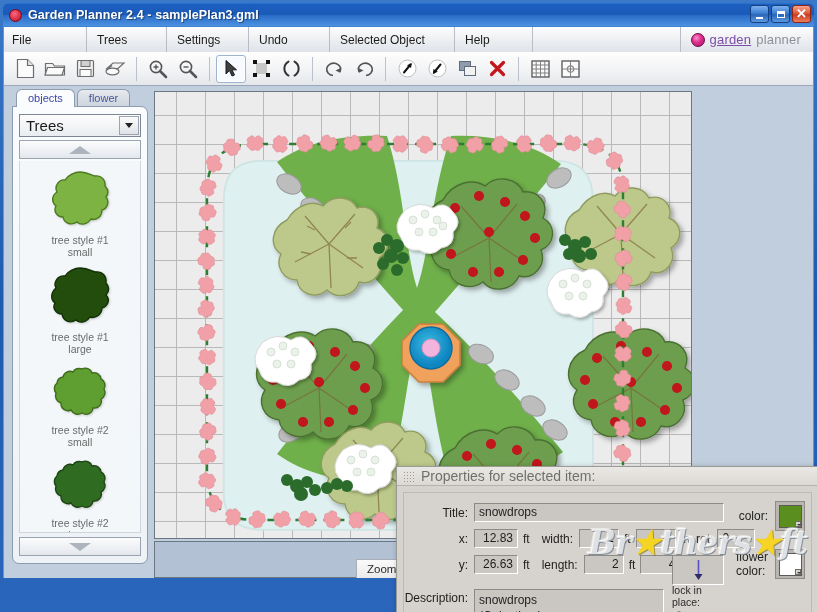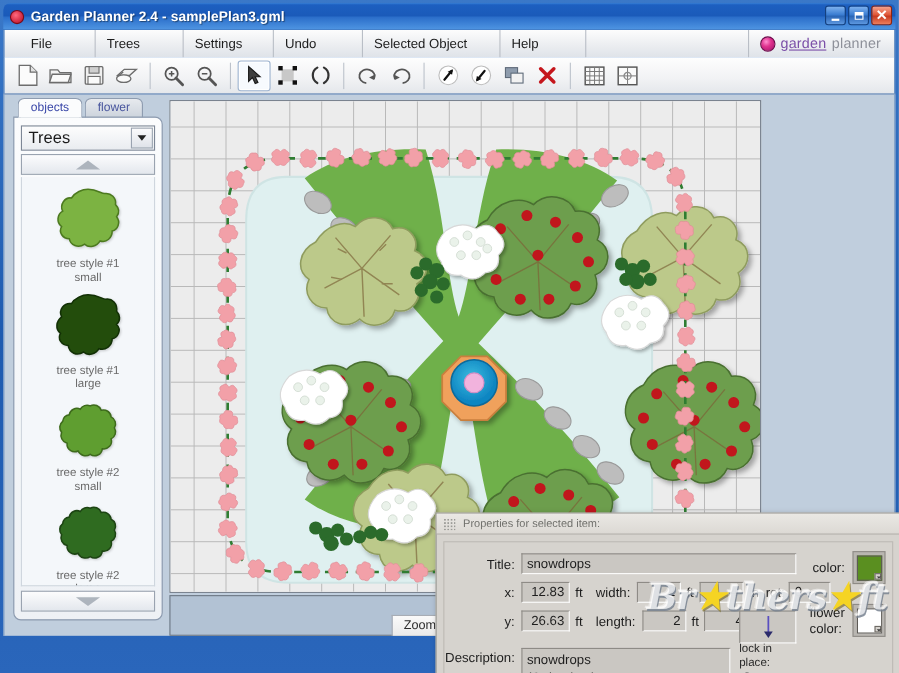--- a/index.html
+++ b/index.html
@@ -55,21 +55,21 @@
   #menu-bar {
     height:25px; display:flex; align-items:stretch;
     background: linear-gradient(to bottom,#fdfdfd,#eceef1 55%,#dfe3e9);
     border-left:1px solid #6f94c4; border-right:1px solid #6f94c4;
   }
   .menu-item {
     display:flex; align-items:center; padding:0 10px;
     font-size:12px; color:#1c1c1c;
     border-right:1px solid #b9bec6; cursor:pointer;
   }
-  .menu-item:first-child { padding-left:24px; }
+  .menu-item:first-child { padding-left:8px; }
   #menu-spacer { flex:1; border-right:1px solid #b9bec6; }
   #brand {
     display:flex; align-items:center; gap:5px; padding:0 12px 0 10px;
   }
   #brand-logo {
     width:14px; height:14px; border-radius:50%;
     background: radial-gradient(circle at 38% 33%, #ff8fd0 0%, #e0338f 40%, #a2106a 100%);
     border:1px solid #6d0a4a;
   }
   #brand-garden { font-size:13px; color:#7b4fa8; letter-spacing:.2px;text-decoration:underline; }
@@ -175,21 +175,21 @@
   #props-titlebar {
     height:19px; display:flex; align-items:center; gap:7px;
     background:linear-gradient(to bottom,#eae8e4,#dcd9d4);
     border-bottom:1px solid #b5b2ad; padding-left:6px; cursor:move;
   }
   #drag-grip {
     width:11px; height:11px;
     background-image: radial-gradient(#9a9a96 40%, transparent 41%);
     background-size:3px 3px;
   }
-  #props-title { font-size:10px; color:#70706c; }
+  #props-title { font-size:14px; color:#70706c; }
   #props-inner {
     position:absolute; left:6px; top:25px; right:6px; bottom:6px;
     border:1px solid #bdbab5; background:#d6d3ce;
   }
   .frow { display:flex; align-items:center; position:absolute; }
   .flabel { font-size:12px; color:#1e1e1e; text-align:right; }
   .finput {
     background:#cac7c2; border:1px solid #fff; border-top-color:#8e8b86; border-left-color:#8e8b86;
     font-size:12px; color:#1e1e1e; height:19px; line-height:17px; padding:0 4px;
     font-family:"Liberation Sans", sans-serif; overflow:hidden; white-space:nowrap;

